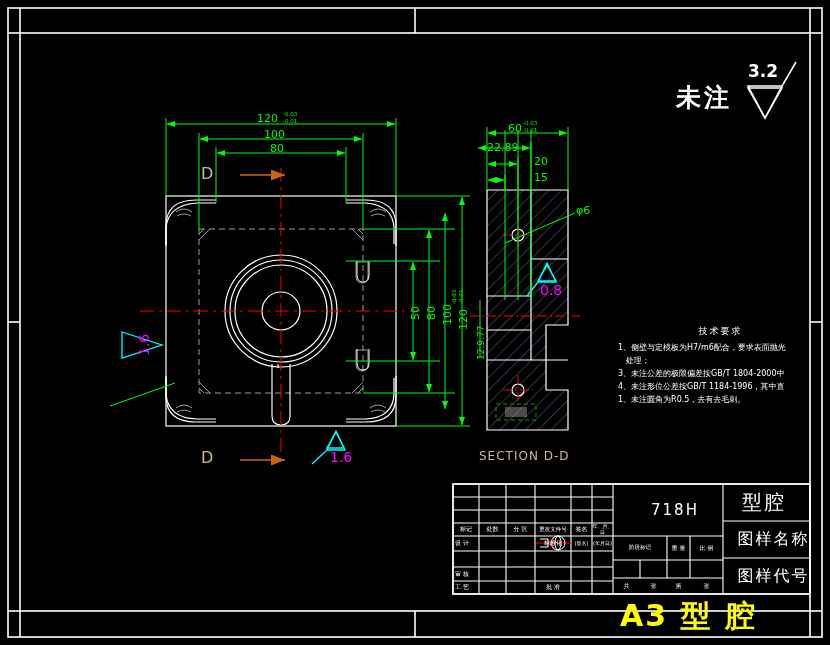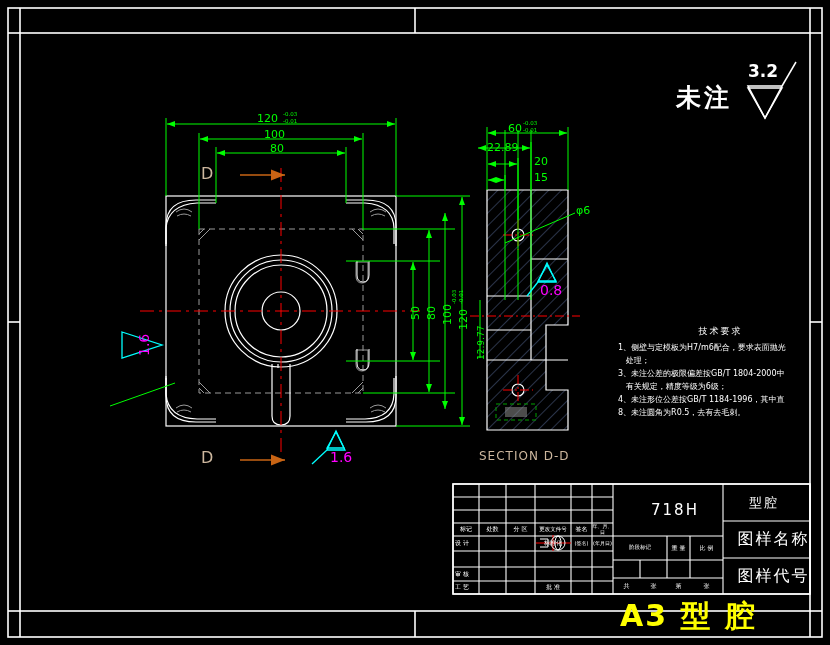--- a/index.html
+++ b/index.html
@@ -302,23 +302,22 @@
 
   <div class="txt t" style="left:201px;top:166px;font-size:16px;">D</div>
   <div class="txt t" style="left:201px;top:450px;font-size:16px;">D</div>
   <div class="txt t" style="left:479px;top:450px;font-size:12px;letter-spacing:1px;text-align:right;">SECTION D-D</div>
 
   <div style="position:absolute;left:618px;top:325px;width:205px;color:#ffffff;font-size:8px;line-height:13px;">
     <div style="text-align:center;font-size:9px;letter-spacing:2px;margin-bottom:3px;">技术要求</div>
     <div style="white-space:pre;">1、侧壁与定模板为H7/m6配合，要求表面抛光</div>
     <div style="white-space:pre;">   处理；</div>
     <div style="white-space:pre;">3、未注公差的极限偏差按GB/T 1804-2000中</div>
-    <div style="white-space:pre;">   有关规定，精度等级为6级；</div>
     <div style="white-space:pre;">4、未注形位公差按GB/T 1184-1996，其中直</div>
-    <div style="white-space:pre;">8、未注圆角为R0.5，去有去毛刺。</div>
+    <div style="white-space:pre;">1、未注圆角为R0.5，去有去毛刺。</div>
   </div>
 
   <div class="cell" style="left:453px;top:523px;width:26px;height:13px;">标记</div>
   <div class="cell" style="left:479px;top:523px;width:27px;height:13px;">处数</div>
   <div class="cell" style="left:506px;top:523px;width:29px;height:13px;">分 区</div>
   <div class="cell" style="left:535px;top:523px;width:36px;height:13px;font-size:5.5px;">更改文件号</div>
   <div class="cell" style="left:571px;top:523px;width:21px;height:13px;">签名</div>
   <div class="cell" style="left:592px;top:523px;width:21px;height:13px;font-size:5px;">年、月、日</div>
 
   <div class="cell cellL" style="left:453px;top:536px;width:26px;height:15px;">设 计</div>
@@ -332,19 +331,19 @@
   <div class="bigcell" style="left:613px;top:484px;width:110px;height:52px;">718H</div>
 
   <div class="cell" style="left:613px;top:536px;width:54px;height:24px;font-size:5.5px;">阶段标记</div>
   <div class="cell" style="left:667px;top:536px;width:23px;height:24px;">重 量</div>
   <div class="cell" style="left:690px;top:536px;width:33px;height:24px;">比 例</div>
   <div class="cell" style="left:613px;top:578px;width:27px;height:16px;">共</div>
   <div class="cell" style="left:640px;top:578px;width:27px;height:16px;">张</div>
   <div class="cell" style="left:667px;top:578px;width:23px;height:16px;">第</div>
   <div class="cell" style="left:690px;top:578px;width:33px;height:16px;">张</div>
 
-  <div class="bigcell" style="left:723px;top:484px;width:68px;height:37px;font-size:13px;">型腔</div>
+  <div class="bigcell" style="left:723px;top:484px;width:68px;height:37px;font-size:20px;">型腔</div>
   <div class="bigcell" style="left:723px;top:521px;width:87px;height:37px;font-size:16px;">图样名称</div>
   <div class="bigcell" style="left:723px;top:558px;width:87px;height:36px;font-size:16px;">图样代号</div>
 
   <div class="txt y" style="left:620px;top:601px;font-size:30px;font-weight:bold;letter-spacing:2px;">A3 型 腔</div>
 
 </div>
 
 </body></html>

